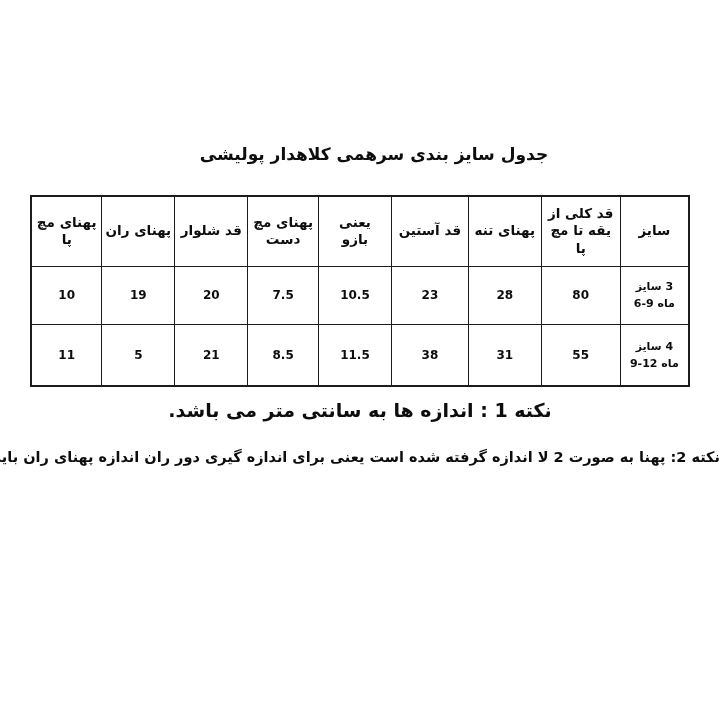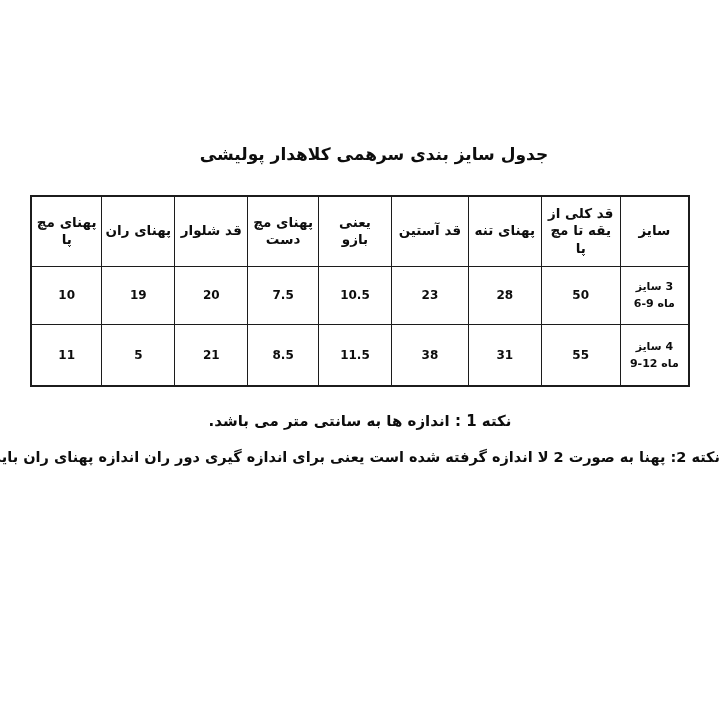--- a/index.html
+++ b/index.html
@@ -61,21 +61,21 @@
     font-size: 11px;
     line-height: 1.55;
   }
   .note {
     position: absolute;
     left: 0;
     width: 720px;
     text-align: center;
     font-weight: 700;
   }
-  .note-1 { top: 412px; font-size: 15px; }
+  .note-1 { top: 399px; font-size: 19px; }
   .note-2 { top: 445px; font-size: 14.5px; line-height: 1.75; }
   .note-2 .line { white-space: nowrap; }
 </style>
 </head>
 <body>
 
 <div class="page">
 
   <h1 class="title" dir="rtl">جدول سایز بندی سرهمی کلاهدار پولیشی</h1>
 
@@ -106,21 +106,21 @@
         <th class="col-header multiline" dir="rtl">قد شلوار</th>
         <th class="col-header multiline" dir="rtl">پهنای ران</th>
         <th class="col-header multiline" dir="rtl">پهنای مچ
 پا</th>
       </tr>
     </thead>
     <tbody>
       <tr class="data-row-1">
         <td class="size-cell multiline" dir="ltr">سایز ‎3
 6-9 ماه</td>
-        <td class="value-cell">50</td>
+        <td class="value-cell">80</td>
         <td class="value-cell">28</td>
         <td class="value-cell">23</td>
         <td class="value-cell">10.5</td>
         <td class="value-cell">7.5</td>
         <td class="value-cell">20</td>
         <td class="value-cell">19</td>
         <td class="value-cell">10</td>
       </tr>
       <tr class="data-row-2">
         <td class="size-cell multiline" dir="ltr">سایز ‎4

